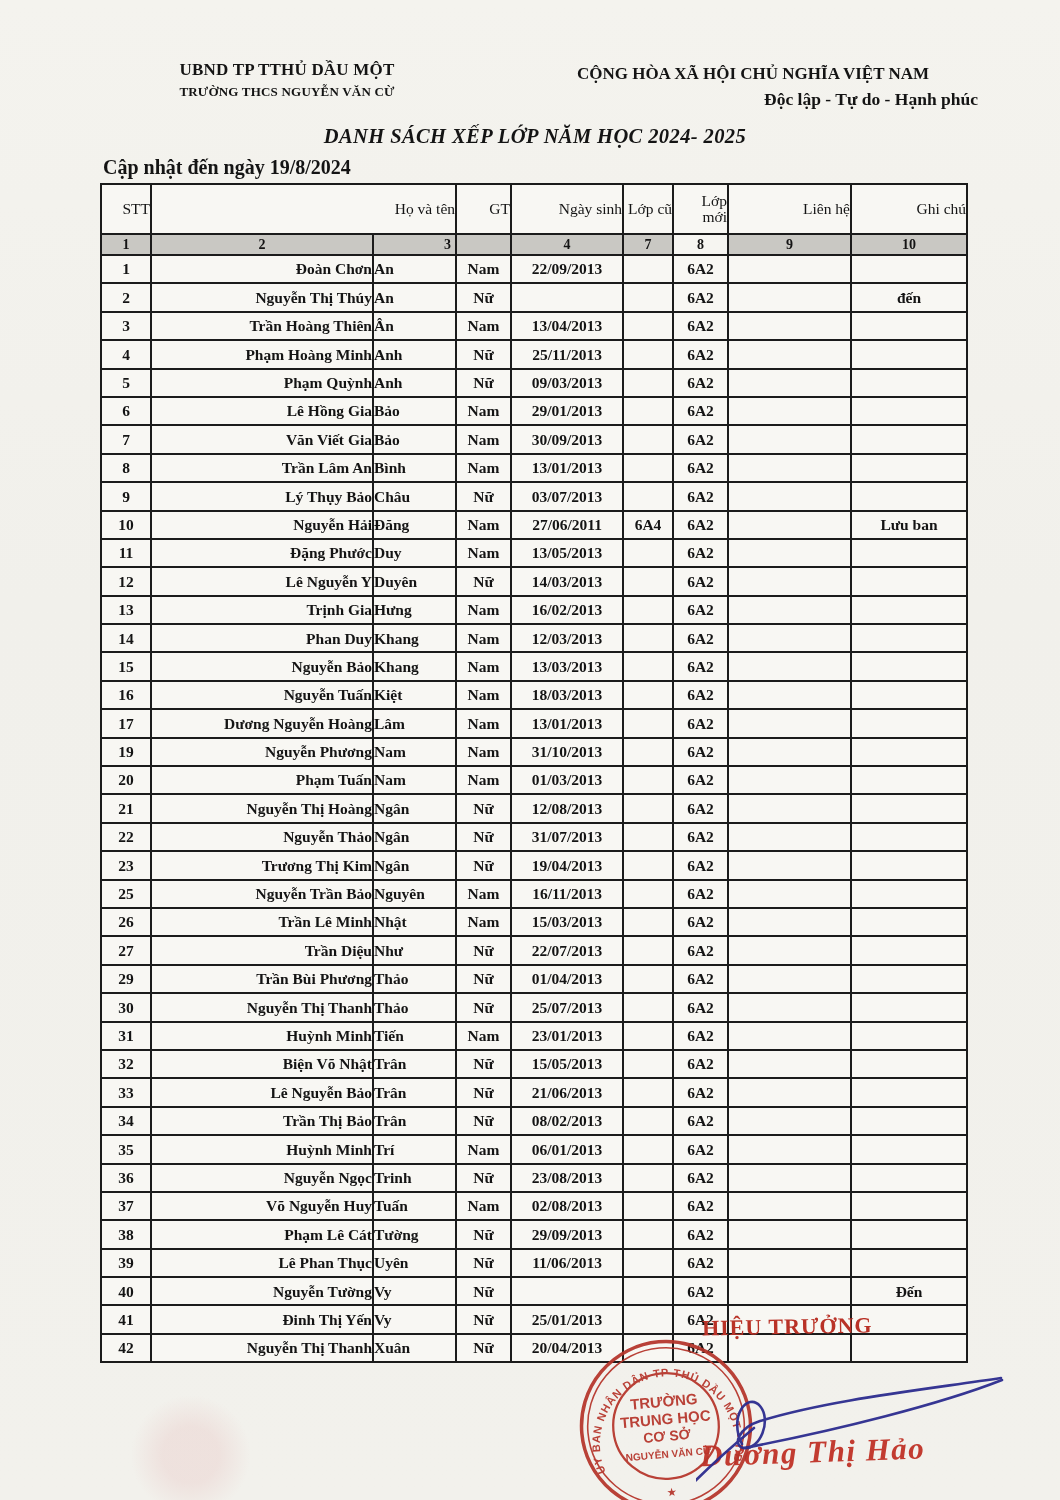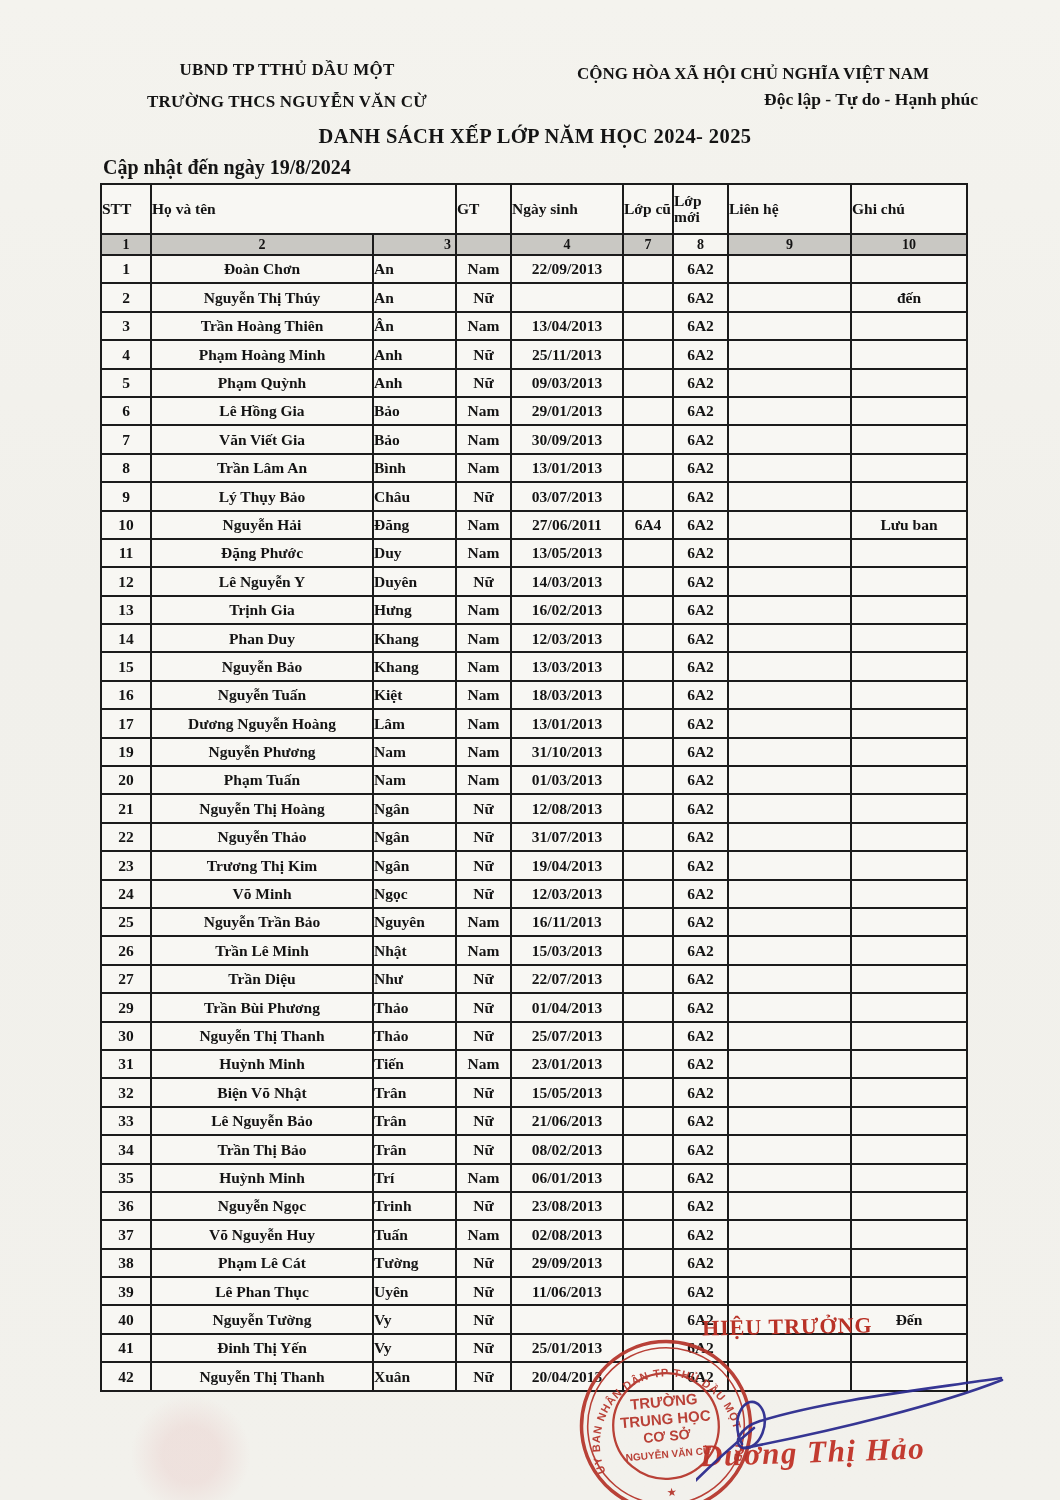--- a/index.html
+++ b/index.html
@@ -17,43 +17,43 @@
     padding-left: 32px;
   }
   
   .streak{position:absolute;pointer-events:none;background:rgba(148,146,139,.14);filter:blur(1px);}
   
   .head-left{position:absolute;left:92px;top:60px;width:390px;text-align:center;font-weight:bold;font-size:17px;letter-spacing:.2px;}
   .head-right{position:absolute;left:528px;top:64px;width:450px;text-align:center;font-weight:bold;font-size:17px;}
   .ul{display:inline-block;border-bottom:2.5px solid #17171
 
 7;padding-bottom:1px;}
-  .head-left .line2{margin-top:12px;font-size:17px;}
+  .head-left .line2{margin-top:4px;font-size:13px;}
   .head-right .line2{margin-top:5px;font-size:17.5px;text-align:right;}
-  .doc-title{position:absolute;left:100px;top:125px;width:870px;text-align:center;font-weight:bold;font-size:20.5px;letter-spacing:.4px;}
+  .doc-title{position:absolute;left:100px;top:125px;width:870px;text-align:center;font-weight:bold;font-size:20.5px;letter-spacing:.4px;font-style:italic;}
   .update-note{position:absolute;left:103px;top:156px;font-weight:bold;font-size:20px;}
   
   table.roster{
     position:absolute;left:100px;top:183px;width:866px;
     border-collapse:collapse;table-layout:fixed;
     background:#f8f7f3;
   }
   table.roster th, table.roster td{
     border:2.2px solid #1b1b1b;
     font-weight:600;
     overflow:hidden;white-space:nowrap;
     padding:0;
   }
-  table.roster thead tr.hrow th{height:48px;font-size:15.5px;font-weight:bold;text-align:left;vertical-align:middle;line-height:1.05;white-space:normal;}
+  table.roster thead tr.hrow th{height:48px;font-size:15.5px;font-weight:normal;text-align:right;vertical-align:middle;line-height:1.05;white-space:normal;}
   table.roster thead tr.nrow td{height:19px;font-size:14px;font-weight:bold;text-align:center;background:#c9c8c3;line-height:1;}
   table.roster thead tr.nrow td.white{background:#f6f5f1;}
   table.roster thead tr.nrow td.ralign{text-align:right;padding-right:4px;}
   table.roster tbody td{height:26.4px;font-size:15.5px;line-height:1;vertical-align:middle;}
   td.c0{text-align:center;}
-  td.c1{text-align:center;padding-left:9px;}
+  td.c1{text-align:right;padding-left:9px;}
   td.c2{text-align:left;padding-left:6px;}
   td.c3,td.c4,td.c5,td.c6,td.c7,td.c8{text-align:center;}
   
   .sig-title{position:absolute;left:702px;top:1314px;font-weight:bold;font-size:22px;color:#b93227;letter-spacing:1px;z-index:6;transform:rotate(-1deg);}
   .sig-name{position:absolute;left:700px;top:1432px;width:360px;font-style:italic;font-weight:bold;font-size:31px;color:#c23b30;letter-spacing:1.5px;z-index:5;transform:rotate(-2deg);}
   svg.stamp{position:absolute;left:578px;top:1338px;width:176px;height:176px;z-index:7;transform:rotate(-5deg);opacity:.93;}
   svg.bluesig{position:absolute;left:696px;top:1366px;width:330px;height:125px;z-index:8;opacity:.95;}
   .stamp text{font-family:"Liberation Sans","DejaVu Sans",sans-serif;font-weight:bold;}
 </style>
 </head>
@@ -353,31 +353,20 @@
           <td class="c1">Trương Thị Kim</td>
           <td class="c2">Ngân</td>
           <td class="c3">Nữ</td>
           <td class="c4">19/04/2013</td>
           <td class="c5"></td>
           <td class="c6">6A2</td>
           <td class="c7"></td>
           <td class="c8"></td>
         </tr>
         <tr>
-          <td class="c0">24</td>
-          <td class="c1">Võ Minh</td>
-          <td class="c2">Ngọc</td>
-          <td class="c3">Nữ</td>
-          <td class="c4">12/03/2013</td>
-          <td class="c5"></td>
-          <td class="c6">6A2</td>
-          <td class="c7"></td>
-          <td class="c8"></td>
-        </tr>
-        <tr>
           <td class="c0">25</td>
           <td class="c1">Nguyễn Trần Bảo</td>
           <td class="c2">Nguyên</td>
           <td class="c3">Nam</td>
           <td class="c4">16/11/2013</td>
           <td class="c5"></td>
           <td class="c6">6A2</td>
           <td class="c7"></td>
           <td class="c8"></td>
         </tr>

